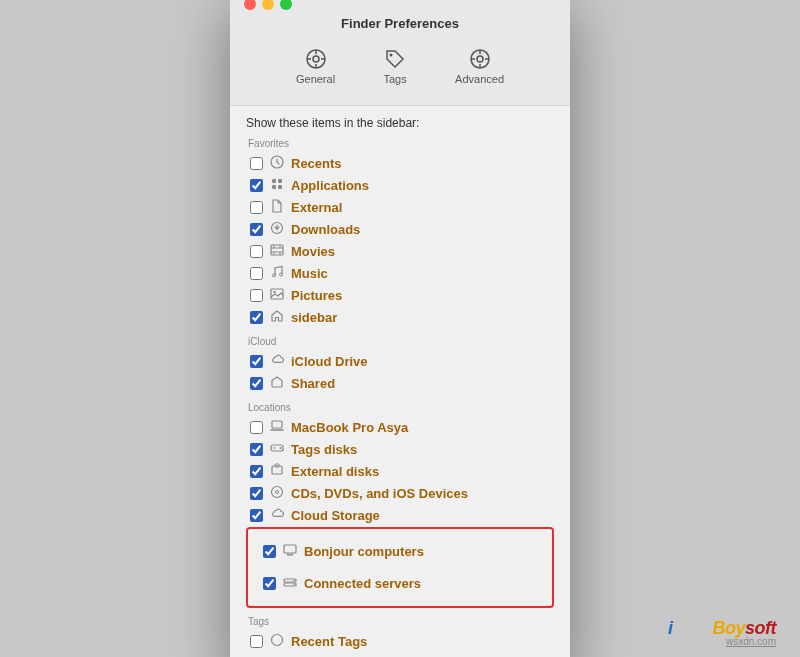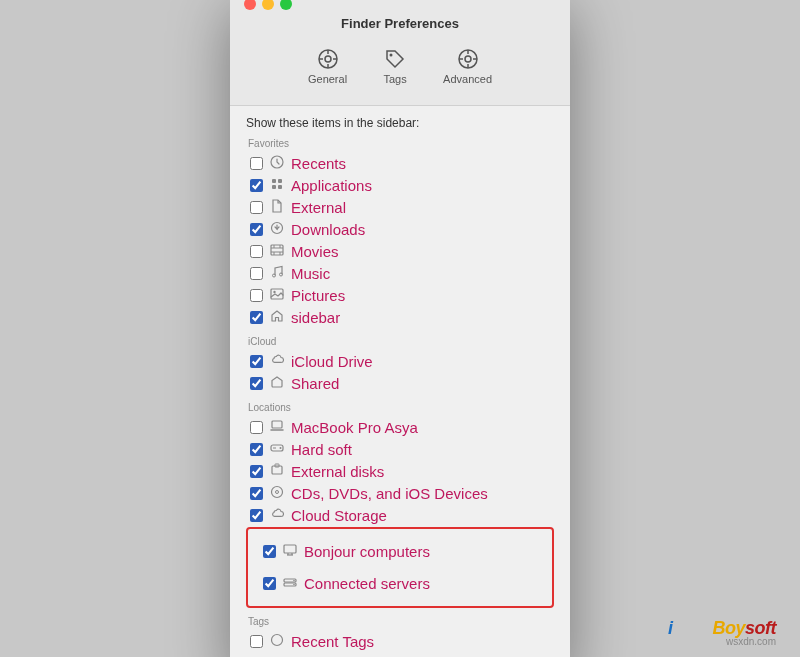--- a/index.html
+++ b/index.html
@@ -48,21 +48,21 @@
     .tl-min { background: #febc2e; }
     .tl-max { background: #28c840; }
     .window-title {
       font-size: 13px;
       font-weight: 700;
       color: #333;
       margin-bottom: 8px;
     }
     .toolbar {
       display: flex;
-      gap: 20px;
+      gap: 32px;
       justify-content: center;
       padding: 4px 0 8px;
     }
     .toolbar-item {
       display: flex;
       flex-direction: column;
       align-items: center;
       gap: 2px;
       cursor: pointer;
       padding: 4px 8px;
@@ -119,22 +119,23 @@
       flex-shrink: 0;
     }
     .item-icon {
       font-size: 14px;
       width: 16px;
       text-align: center;
       flex-shrink: 0;
       color: #666;
     }
     .item-label {
-      font-size: 15px;
-      color: #be185d;
+      font-size: 13px;
+      color: #a16207;
+      font-weight: bold;
     }
     .highlight-box {
       border: 2px solid #e03030;
       border-radius: 4px;
       padding: 1px 0;
       margin: 1px 0;
     }
     .highlight-box .checkbox-item {
       margin: 11px;
     }
@@ -153,20 +154,21 @@
     }
     .watermark-small {
       font-size: 10px;
       color: #888;
       position: absolute;
       bottom: 10px;
       right: 24px;
       letter-spacing: 0;
       font-style: normal;
       font-weight: normal;
+      text-decoration: underline;
     }
   </style>
 </head>
 <body>
 
 <div class="window">
   <div class="titlebar">
     <div class="traffic-lights">
       <div class="traffic-light tl-close"></div>
       <div class="traffic-light tl-min"></div>
@@ -357,21 +359,21 @@
 
     <div class="checkbox-item">
       <input type="checkbox" checked="" style="">
       <span class="item-icon">
         <svg width="14" height="14" viewBox="0 0 14 14" fill="none">
             <rect x="1" y="4" width="12" height="6" rx="2" stroke="#888" stroke-width="1.2" fill="none"></rect>
             <circle cx="10.5" cy="7" r="1" fill="#888"></circle>
             <line x1="3" y1="7" x2="6" y2="7" stroke="#888" stroke-width="1"></line>
           </svg>
       </span>
-      <span class="item-label">Hard soft</span>
+      <span class="item-label">Tags disks</span>
     </div>
 
     <div class="checkbox-item">
       <input type="checkbox" checked="" style="">
       <span class="item-icon">
         <svg width="14" height="14" viewBox="0 0 14 14" fill="none">
             <rect x="2" y="3" width="10" height="8" rx="1" stroke="#888" stroke-width="1.2" fill="none"></rect>
             <rect x="5" y="1" width="4" height="3" rx="0.5" stroke="#888" stroke-width="1" fill="none"></rect>
           </svg>
       </span>

